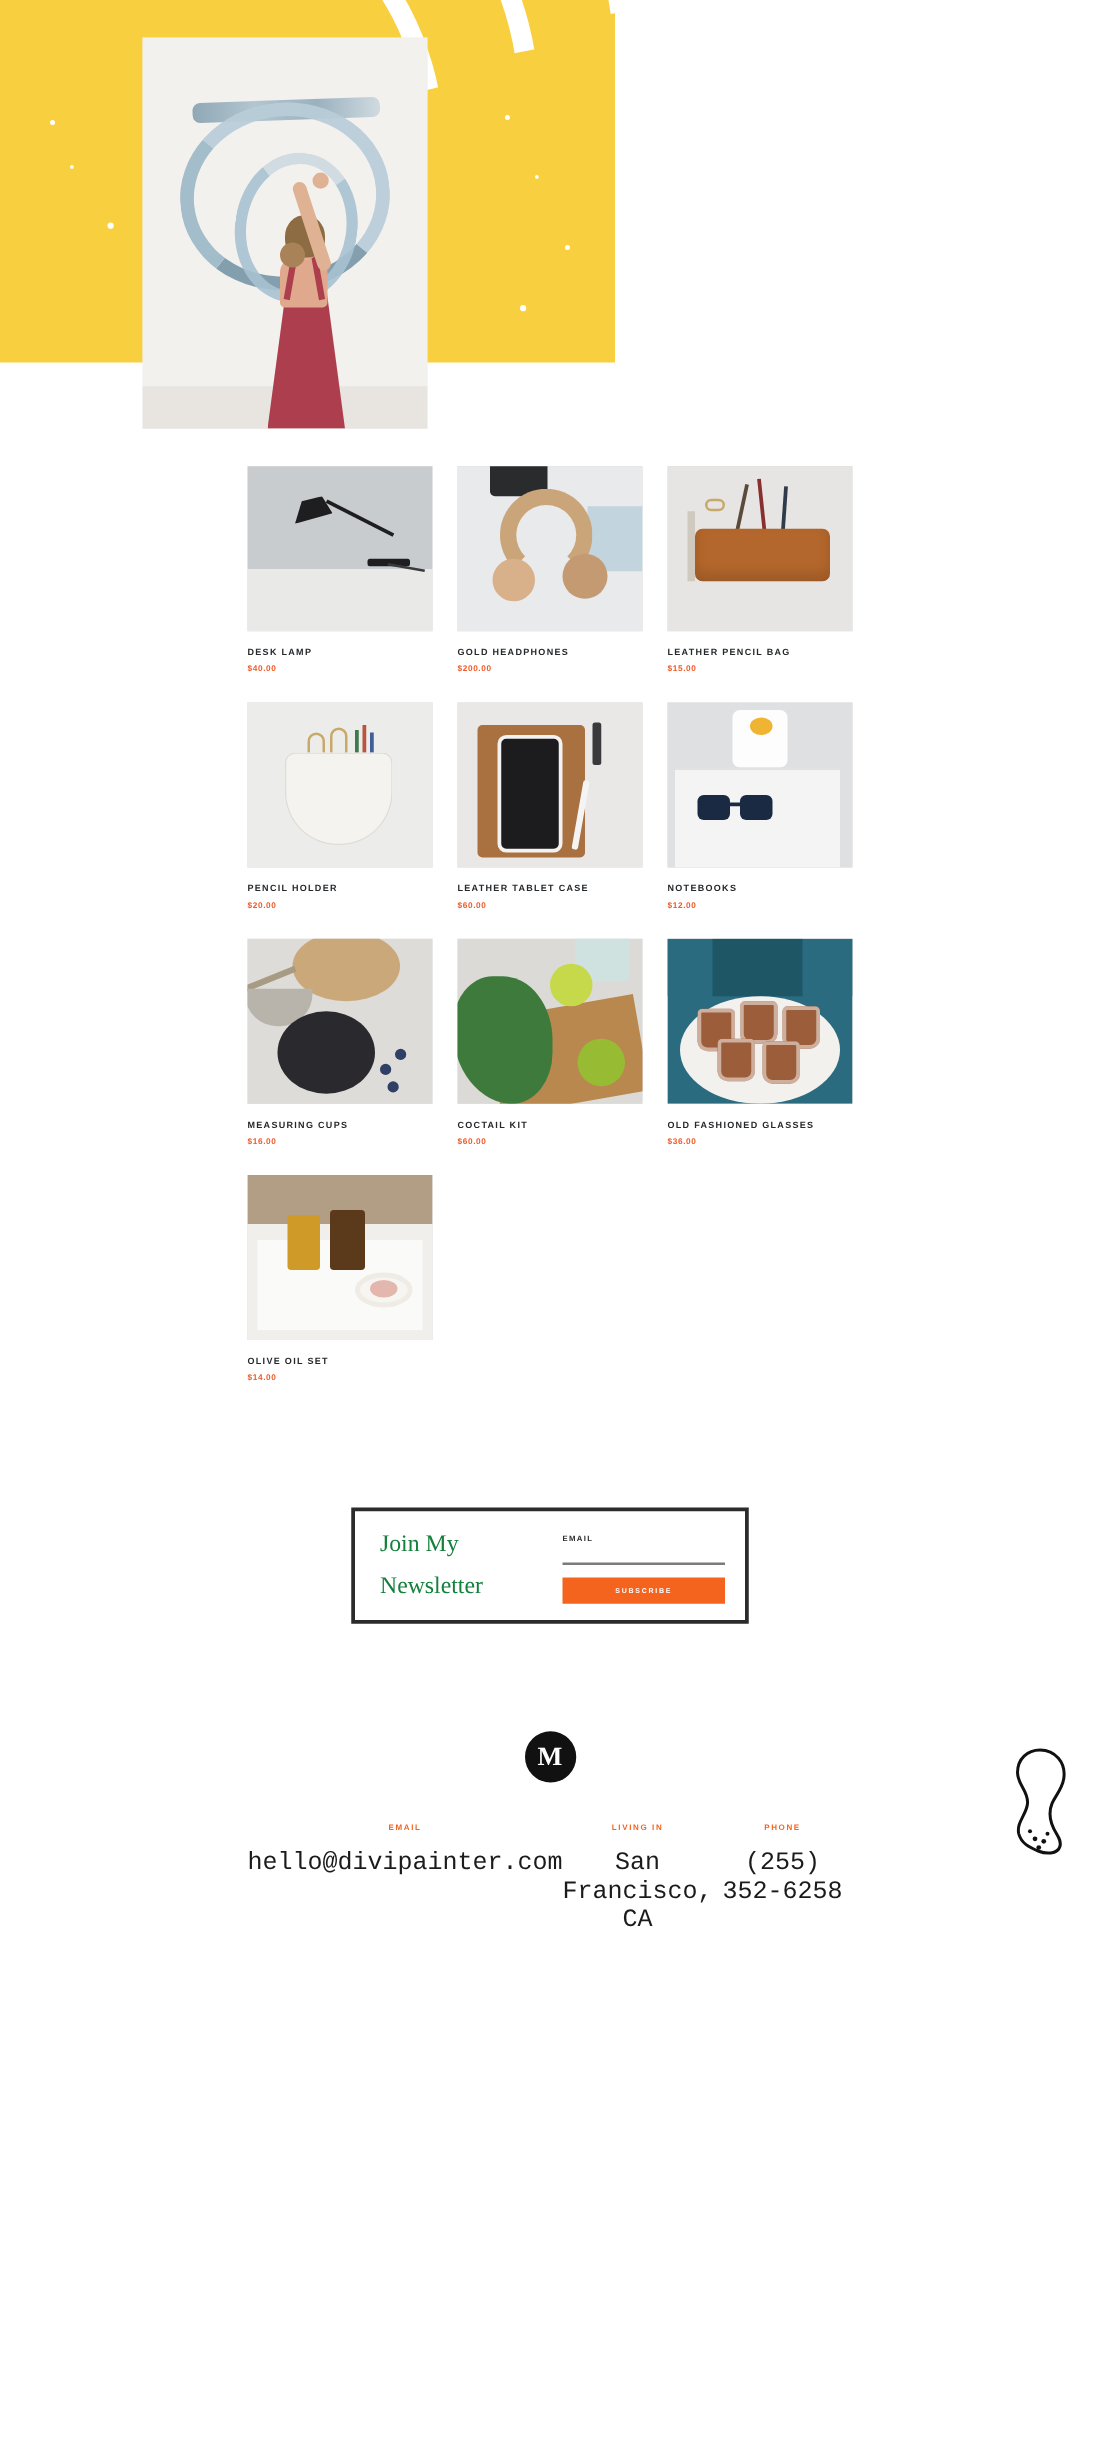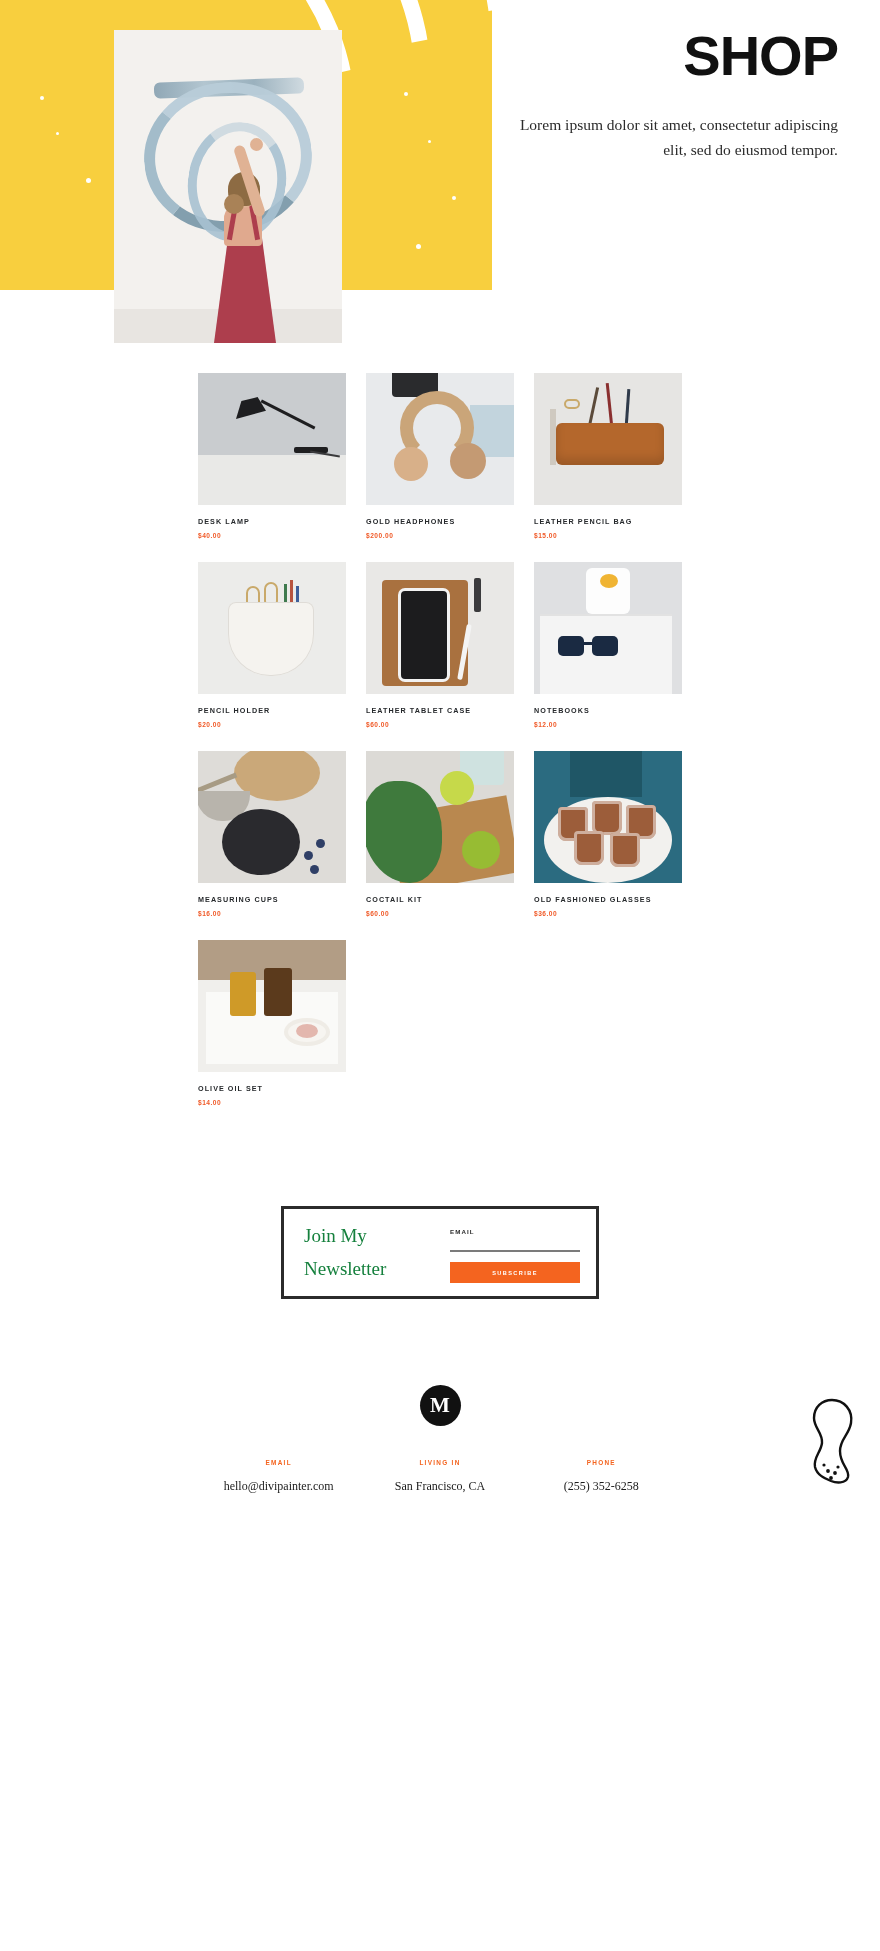--- a/index.html
+++ b/index.html
@@ -302,22 +302,22 @@
     display: grid;
     grid-template-columns: repeat(3, 1fr);
     text-align: center;
   }
   .c-label {
     font-size: 6.4px; font-weight: 700; letter-spacing: 1.3px;
     color: #f4641f; text-transform: uppercase;
   }
   .c-value {
     margin-top: 13px;
-    font-family: Liberation Serif, serif;
-    font-size: 12px; color: #1b1b1b;
+    font-family: Liberation Mono, monospace;
+    font-size: 20px; color: #1b1b1b;
   }
   .blob {
     position: absolute;
     right: 22px; top: 12px;
     width: 52px; height: 88px;
   }
 </style>
 </head>
 <body>
 
@@ -350,24 +350,20 @@
       <div class="fig-strapL"></div>
       <div class="fig-strapR"></div>
       <div class="fig-head"></div>
       <div class="fig-hair"></div>
       <div class="fig-bun"></div>
       <div class="fig-arm"></div>
       <div class="fig-hand"></div>
     </div>
   </div>
 
-  <div class="hero-right">
-    <h1 class="shop-title">SHOP</h1>
-    <p class="hero-sub">Lorem ipsum dolor sit amet, consectetur adipiscing elit, sed do eiusmod tempor.</p>
-  </div>
 </section>
 
 <section class="grid" id="product-grid">
     <div class="card">
       <div class="card-img">
         <div class="ph ph-lamp">
           <div class="shade"></div>
           <div class="arm"></div>
           <div class="base"></div>
           <div class="cord"></div>

